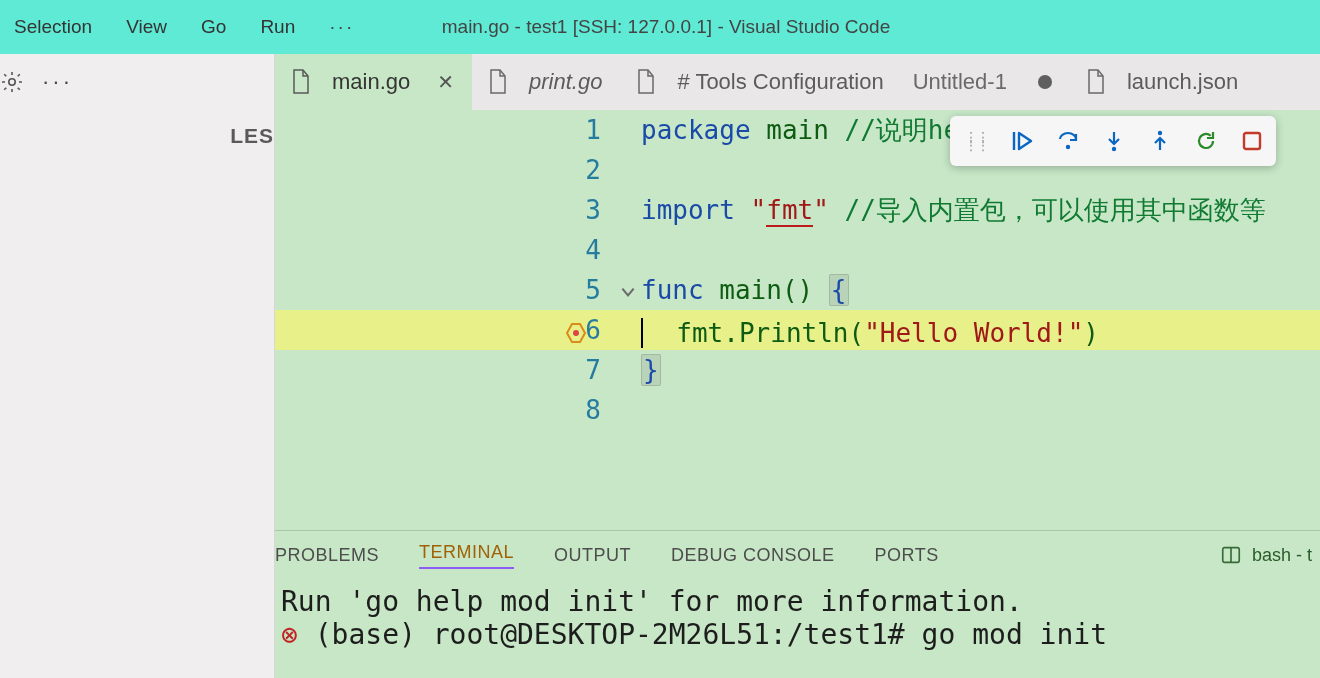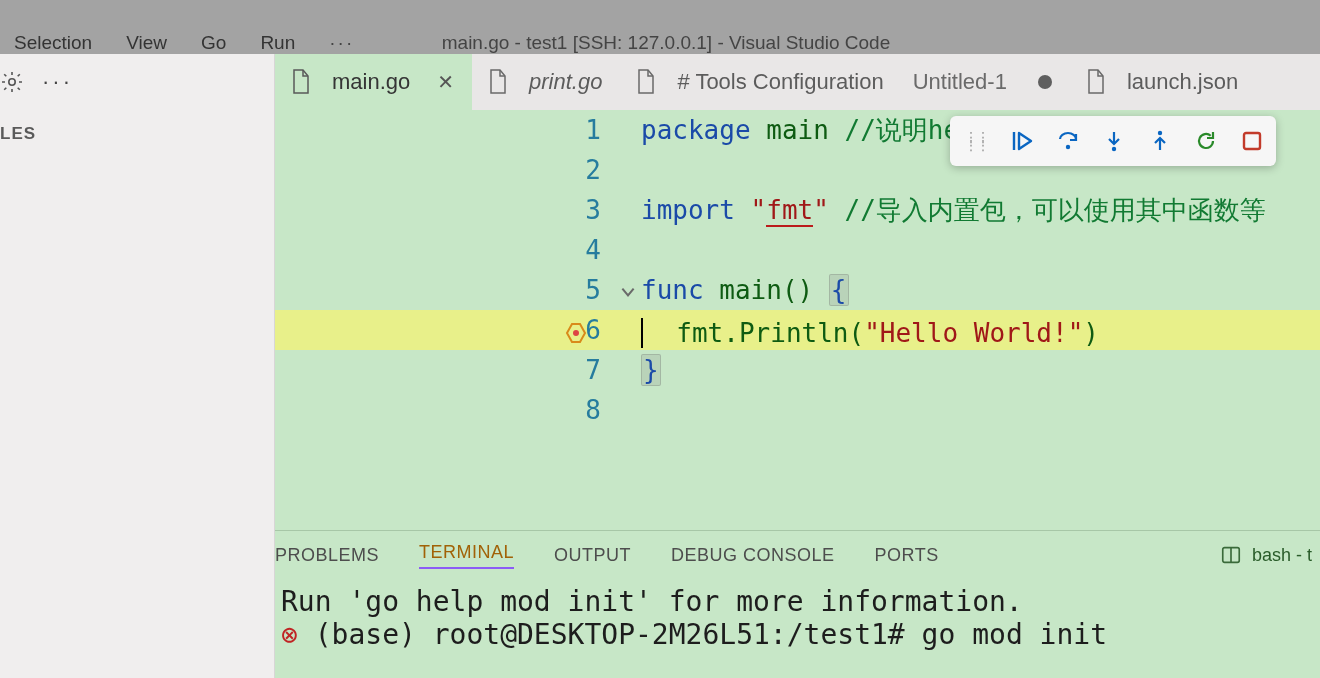--- a/index.html
+++ b/index.html
@@ -1,18 +1,18 @@
 <!DOCTYPE html>
 <html><head>
 <meta charset="utf-8">
 <style>
   * { box-sizing: border-box; margin: 0; padding: 0; }
   html, body { width: 1320px; height: 678px; overflow: hidden; font-family: -apple-system, BlinkMacSystemFont, "Segoe UI", sans-serif; }
   .menubar {
-    height: 54px; background: #a3a3a3; display: flex; align-items: flex-end;
+    height: 54px; background: #5eead4; display: flex; align-items: center;
     position: relative; font-size: 19px; color: #343434;
   }
   .menubar .menu-items { display: flex; gap: 34px; margin-left: 14px; }
   .menubar .menu-item { cursor: default; }
   .menubar .title { position: absolute; left: 12px; right: 0; text-align: center; pointer-events: none; color: #444; }
   .ellipsis-icon { letter-spacing: 2px; color:#444; }
 
   .workspace { display: flex; height: 624px; }
   .left-gutter {
     width: 275px; background: #f0eeee; border-right: 1px solid #d8d6d6;
@@ -20,21 +20,21 @@
   }
   .launch-row { display:flex; align-items:center; gap:12px; height:56px; padding-left:0; }
   .launch-select {
     margin-left:0; height:42px; display:flex; align-items:center;
     border:1px solid #bdbdbd; border-left:none; padding:0 12px; font-size:22px; color:#333; background:#fdfdfd;
     gap:6px;
   }
   .launch-select .chevron { margin-left:2px; }
   .gear-svg { width:24px; height:24px; }
   .left-ell { font-size:22px; color:#444; letter-spacing:3px; padding-left:6px;}
-  .les { font-size:17px; letter-spacing:1px; color:#5a5a5a; font-weight:600; padding-left:0; margin-top:14px; }
+  .les { font-size:21px; letter-spacing:1px; color:#5a5a5a; font-weight:600; padding-left:0; margin-top:14px;text-align:right; }
   .left-spacer { flex:1; }
 
   .editor-col { flex:1; display:flex; flex-direction:column; min-width:0; }
   .tabstrip {
     height:56px; background:#e9e7e7; display:flex; align-items:center;
   }
   .tab {
     display:flex; align-items:center; height:56px; padding:0 18px 0 16px; gap:21px;
     font-size:22px; color:#5c5c5c; cursor:default; position:relative;
   }

